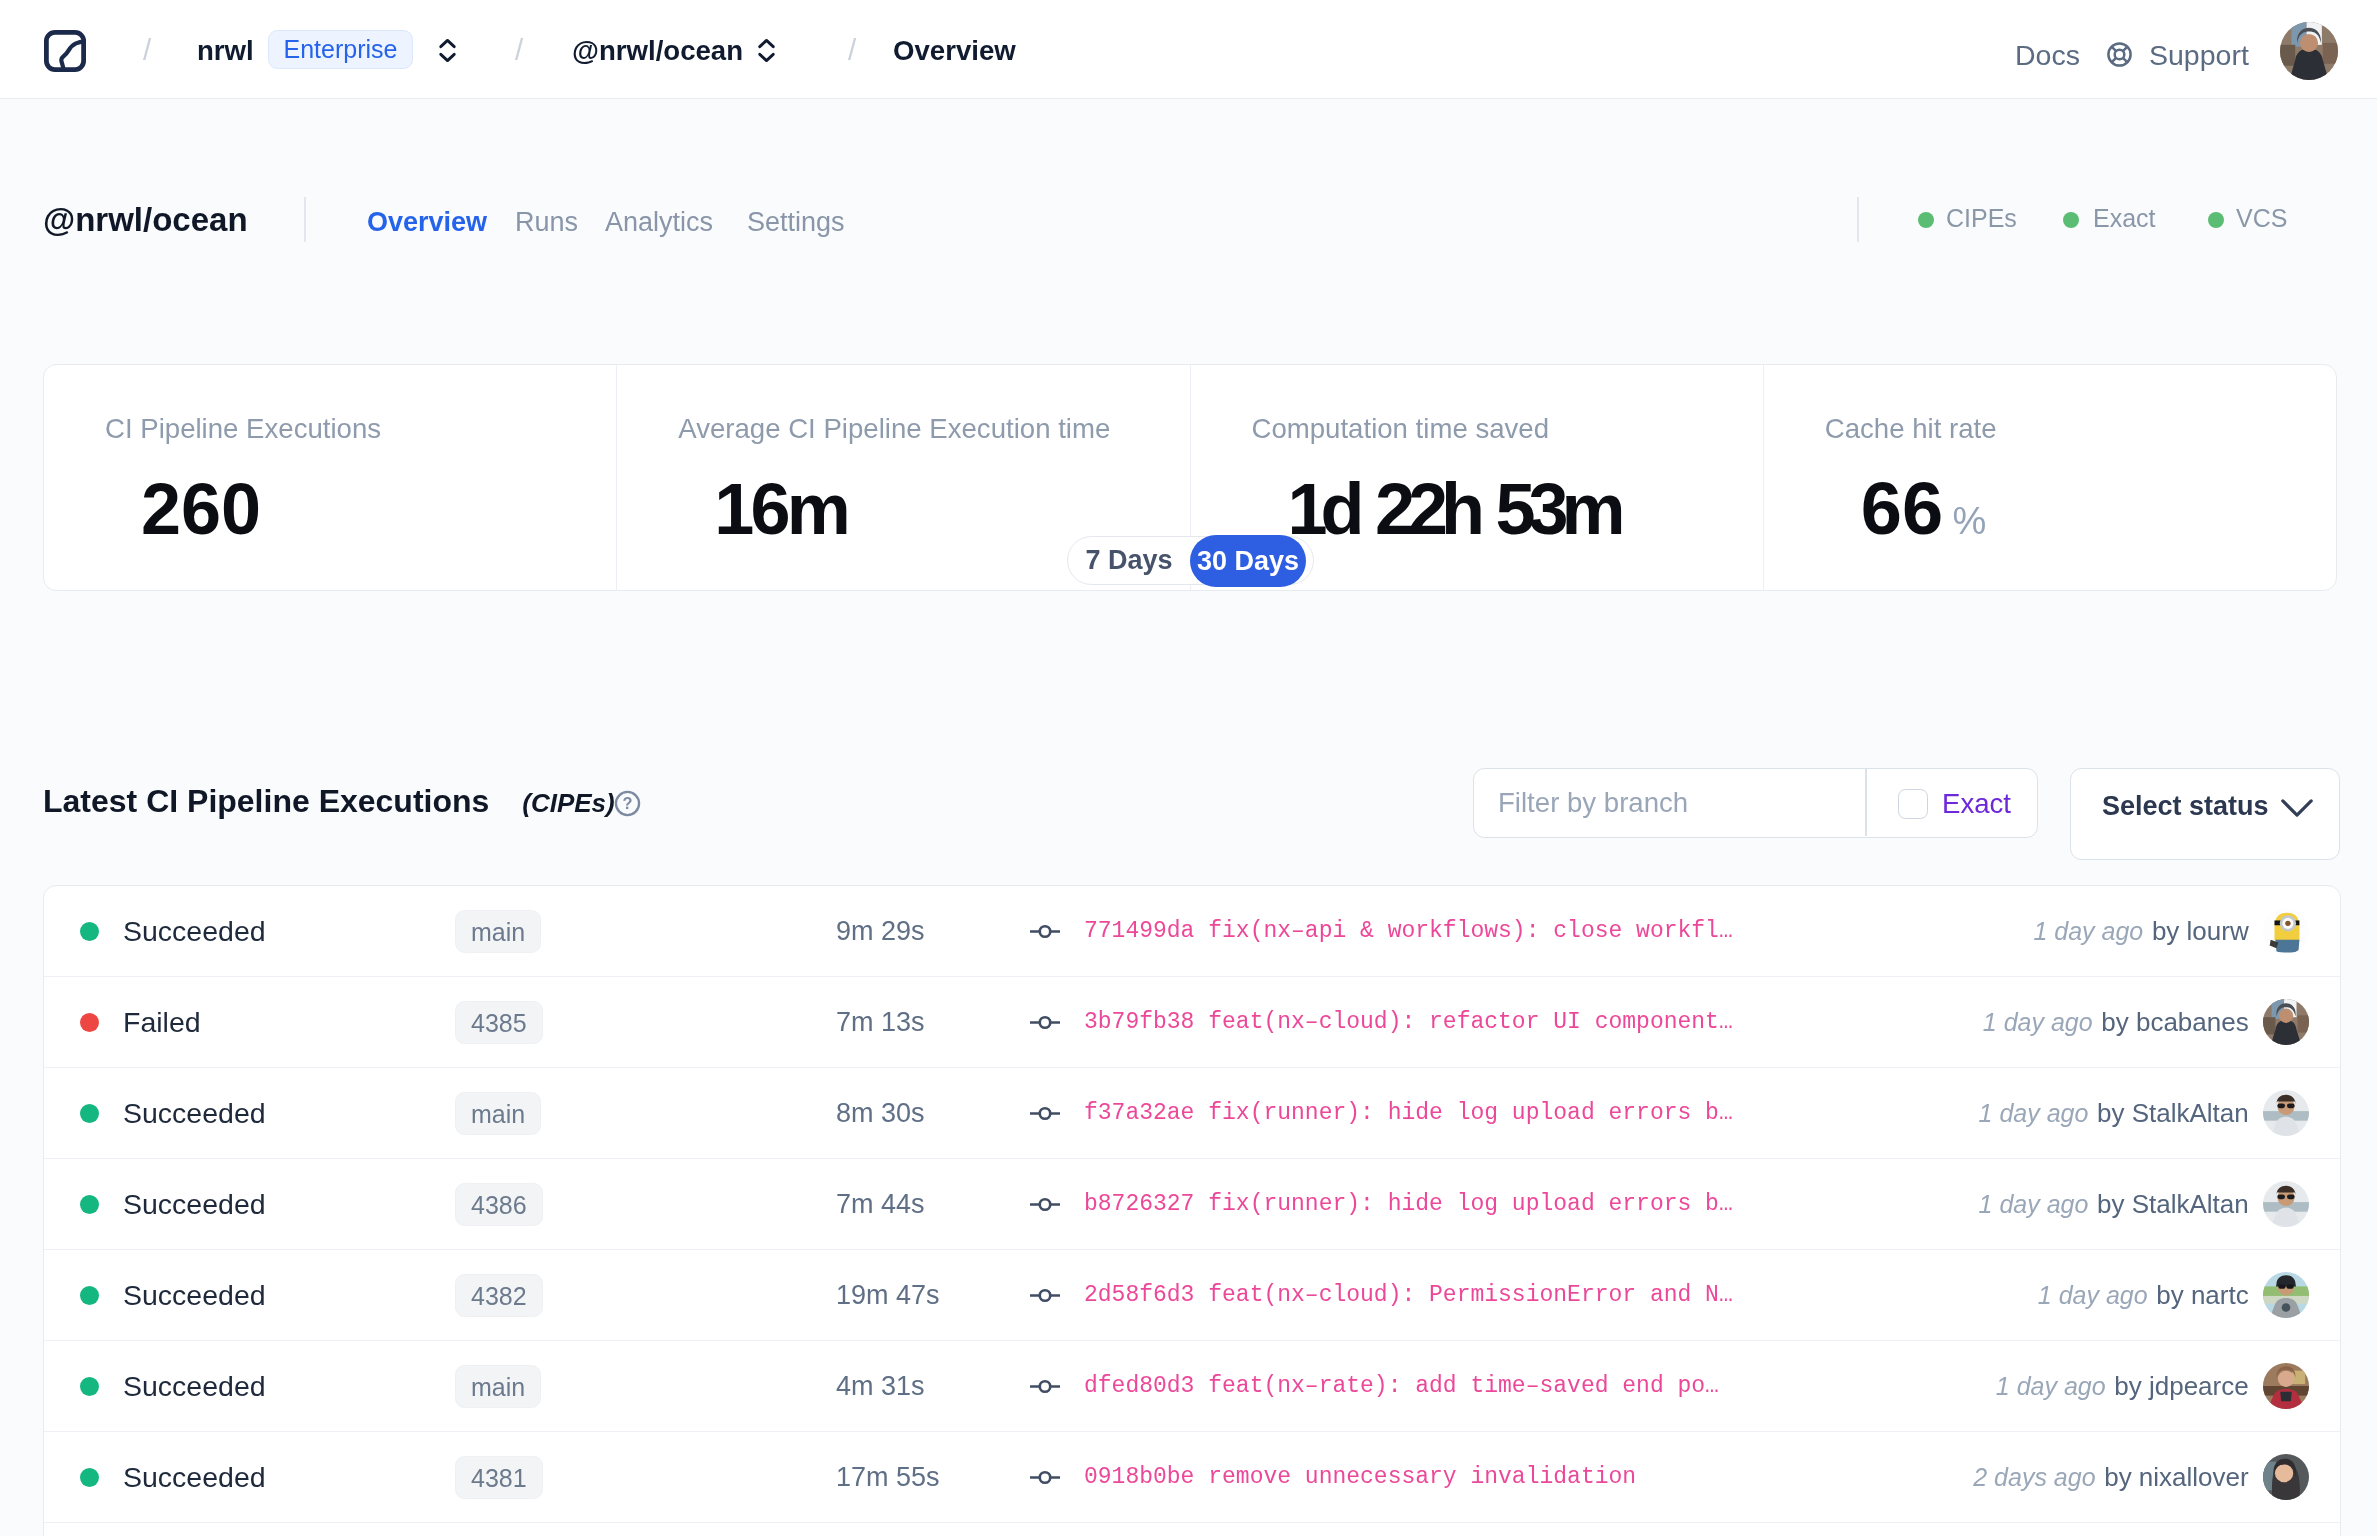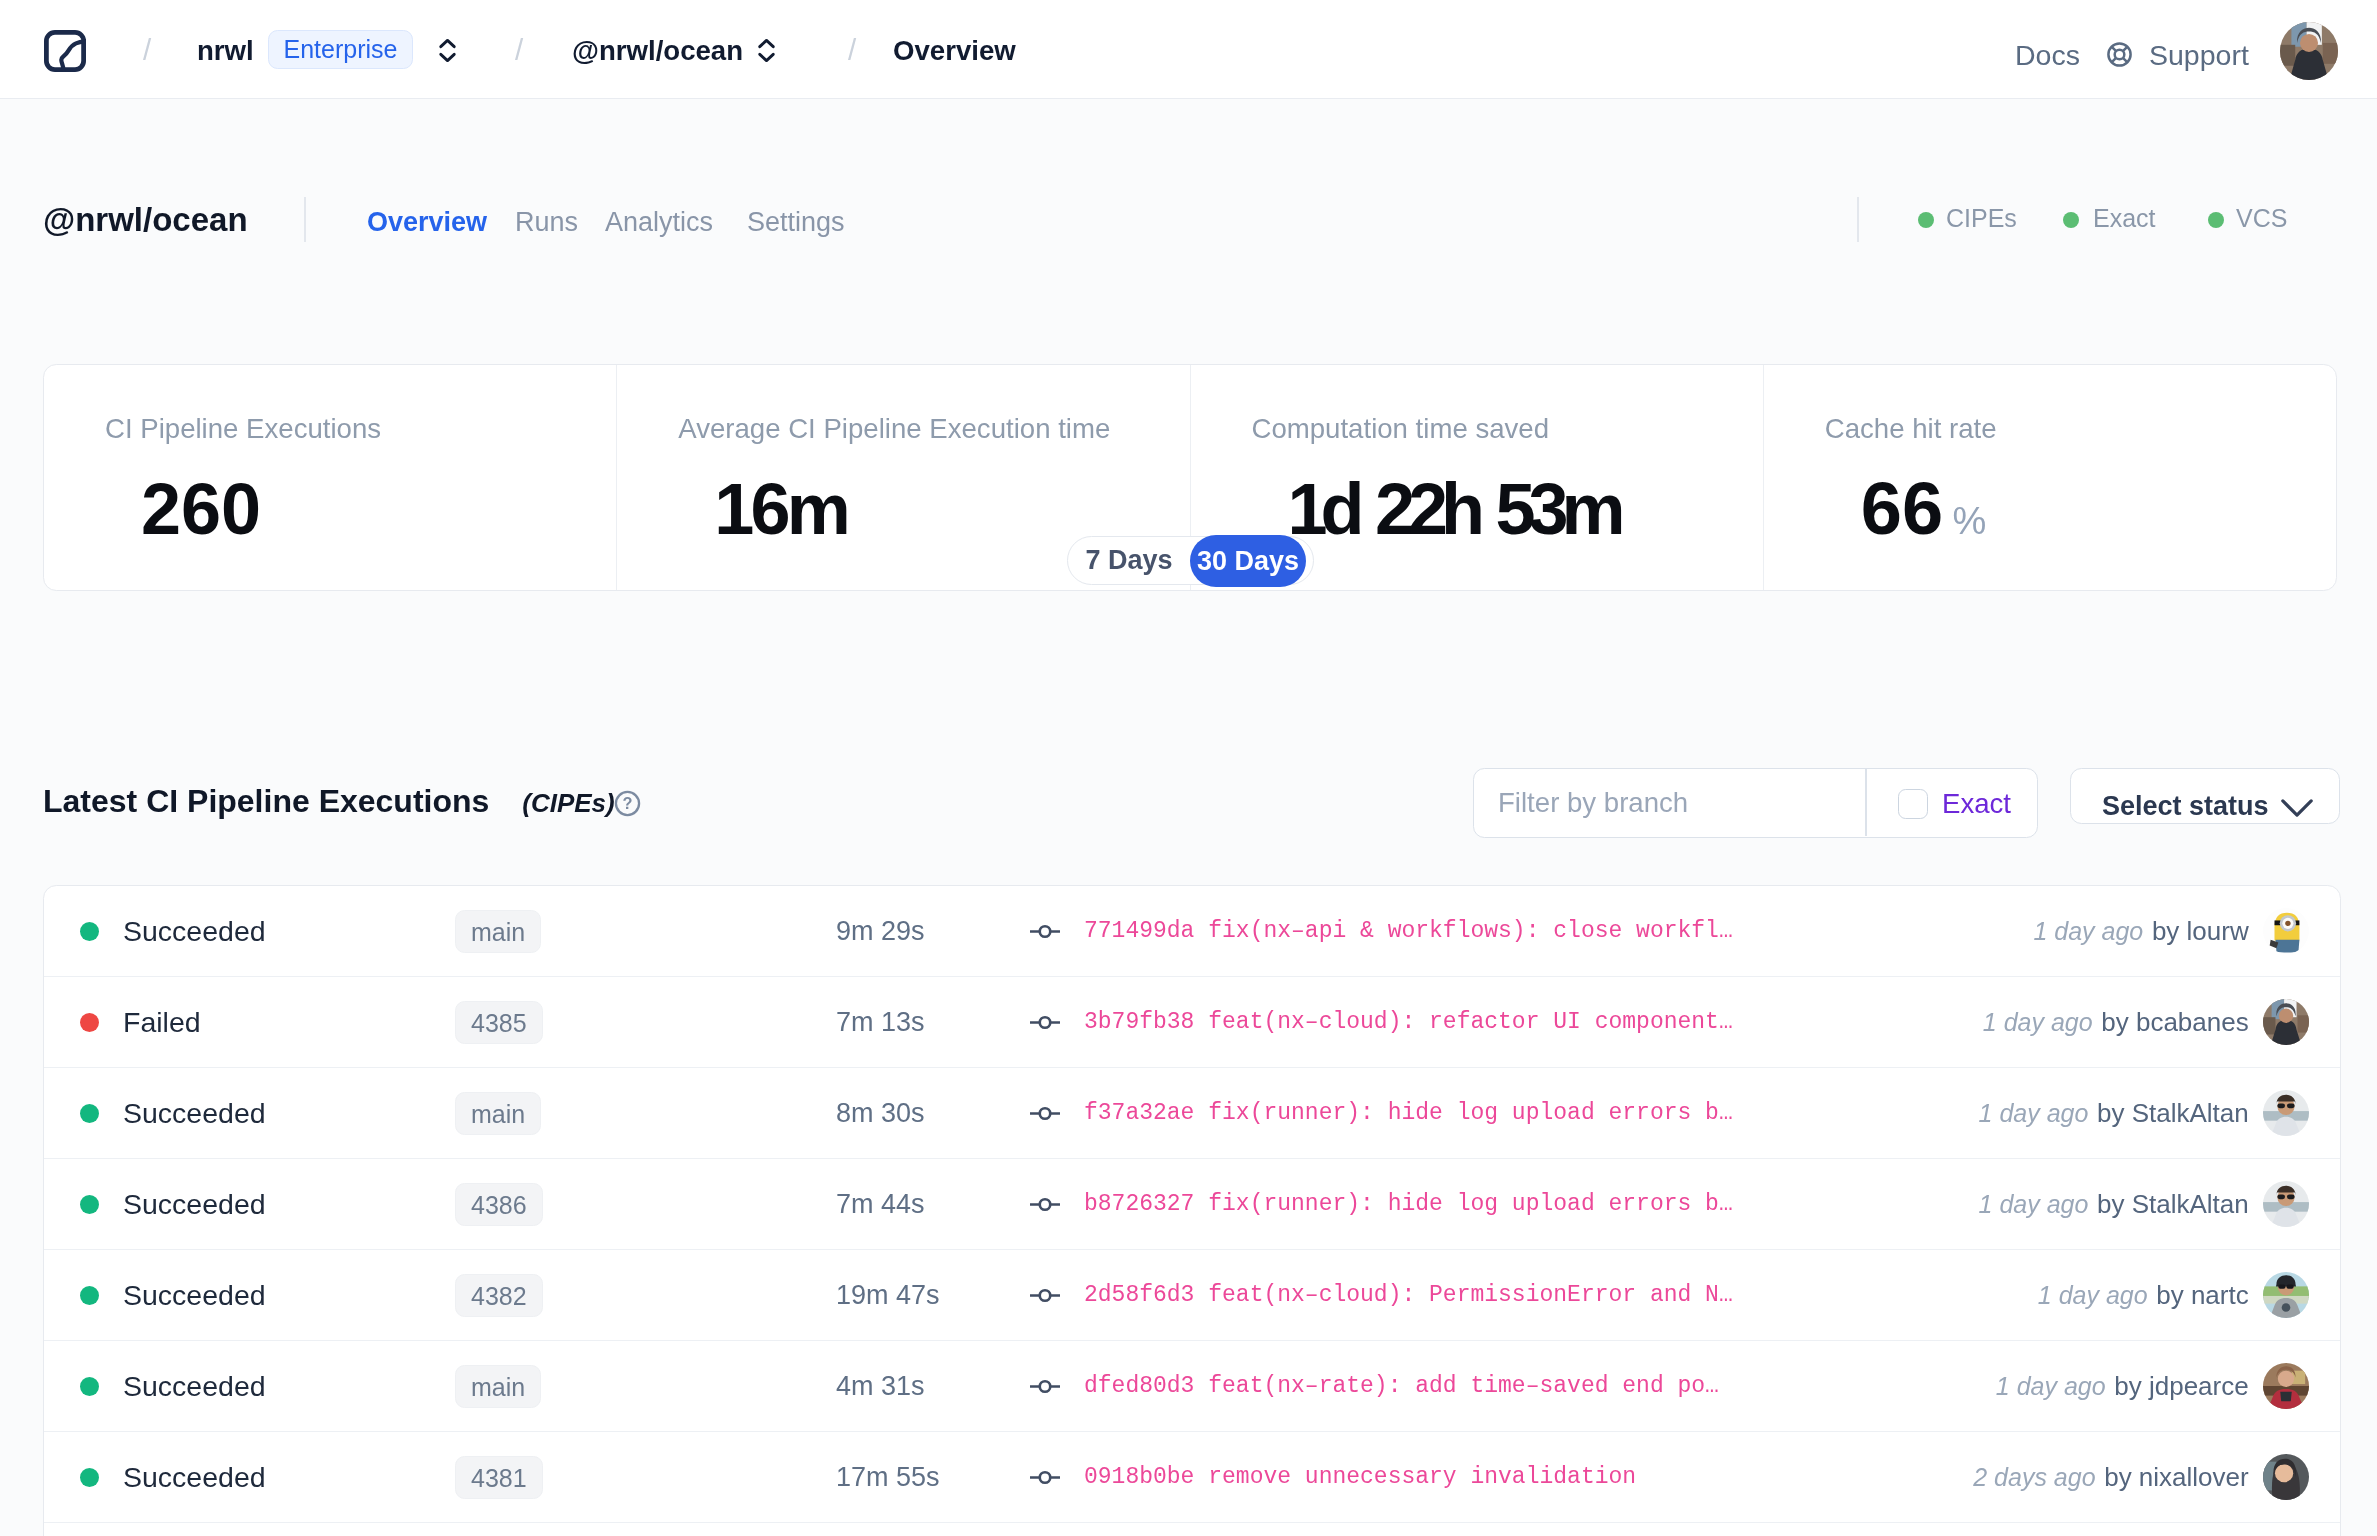--- a/index.html
+++ b/index.html
@@ -41,21 +41,21 @@
 .tpill { width:116px; height:52px; margin-right:3.8px; background:#2e5fe3; border-radius:27px; color:#ffffff; font-size:27px; font-weight:700; text-align:center; line-height:52px; }
 
 
 .listtitle { position:absolute; left:43px; top:783px; font-size:32px; font-weight:700; color:#101828; }
 .cipes { font-size:26px; font-weight:700; font-style:italic; color:#101828;margin-left:24px; }
 .filter { position:absolute; left:1473px; top:768px; width:565px; height:70px; background:#ffffff; border:1.9px solid #dce2ea; border-radius:11.4px; display:flex; align-items:center; }
 .filter .ph { margin-left:24px; font-size:27.6px; color:#9aa6b8; }
 .filter .fdiv { position:absolute; left:391px; top:0; width:1.9px; height:67px; background:#dce2ea; }
 .checkbox { position:absolute; left:424px; top:20px; width:29.5px; height:29.5px; border:1.9px solid #ccd5e0; border-radius:7.6px; background:#fff; }
 .exact { position:absolute; left:468px; top:19px; font-size:27.6px; color:#6d28d9; }
-.select { position:absolute; left:2070px; top:768px; width:270px; height:56px; background:#ffffff; border:1.9px solid #dce2ea; border-radius:11.4px; }
+.select { position:absolute; left:2070px; top:768px; width:270px; height:92px; background:#ffffff; border:1.9px solid #dce2ea; border-radius:11.4px; }
 .select .txt { position:absolute; left:31px; top:22px; font-size:27px; font-weight:600; color:#2b3850; }
 
 
 .tablecard { position:absolute; left:43px; top:885px; width:2298px; height:723px; background:#ffffff; border:1.9px solid #e7eaef; border-radius:13.3px; overflow:hidden; }
 .row { display:flex; align-items:center; height:91px; border-bottom:1.9px solid #edf0f4; padding-left:36px; }
 .dot { width:19px; height:19px; border-radius:50%; background:#13b77f; margin-right:24px; flex:none; }
 .dot.red { background:#ee4743; }
 .status { width:332px; font-size:28.5px; font-weight:500; color:#1e293b; flex:none; }
 .badgecell { width:381px; flex:none; }
 .badge { display:inline-block; height:43px; line-height:43px; padding:0 15px; background:#f3f4f6; border:1px solid #eef0f3; border-radius:9.5px; font-size:25px; color:#6c7a8d; }

